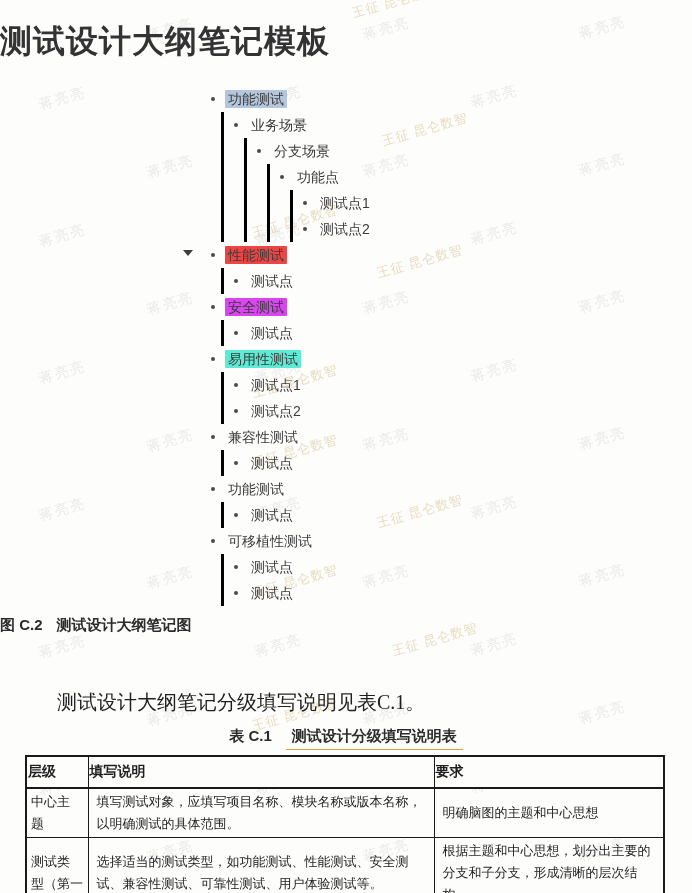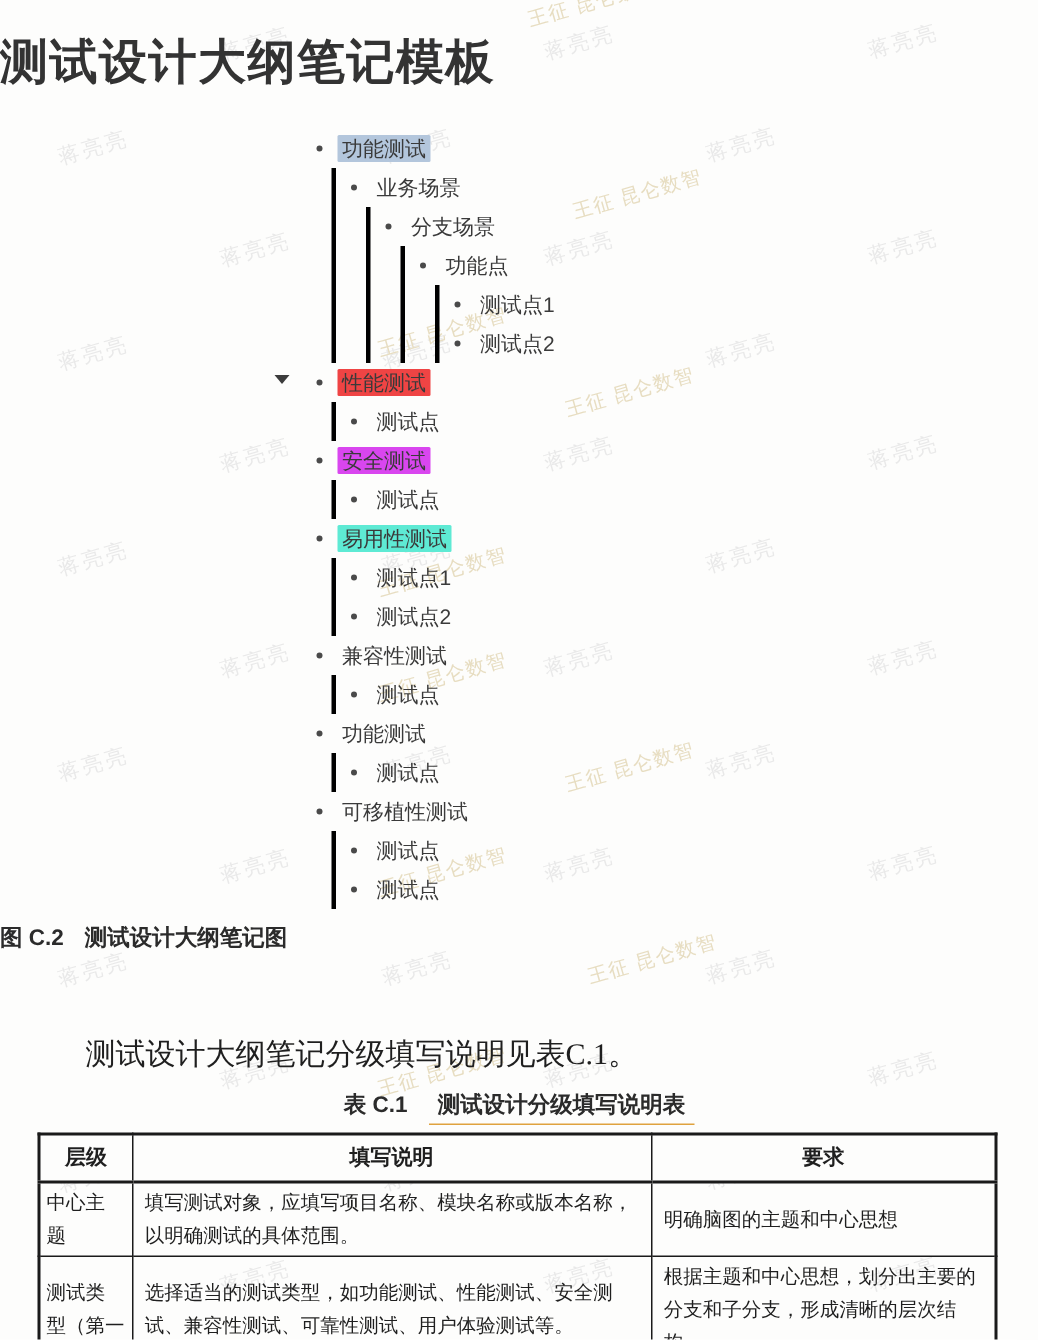--- a/index.html
+++ b/index.html
@@ -82,21 +82,21 @@
     position:absolute;top:755px;left:25px;z-index:1;
     width:638px;border-collapse:collapse;table-layout:fixed;
     color:#1f1f1f;
   }
   .dtable th,.dtable td{border:1px solid #1a1a1a;}
   .dtable{border:2px solid #1a1a1a;}
   .dtable thead th{
     border-bottom-width:2px;
     height:28px;
     font-family:"Liberation Sans",sans-serif;
-    font-weight:bold;font-size:14px;text-align:center;
+    font-weight:bold;font-size:14px;text-align:left;
     background:#fdfdfc;
   }
   .dtable td{
     font-family:"Liberation Serif",serif;
     font-size:13px;line-height:22px;
     padding:2px 8px;vertical-align:middle;text-align:left;
   }
   .dtable td.cell-level{padding:2px 4px;white-space:pre-line;}
   .dtable tr.r1{height:46px;}
   .dtable tr.r2{height:44px;}

